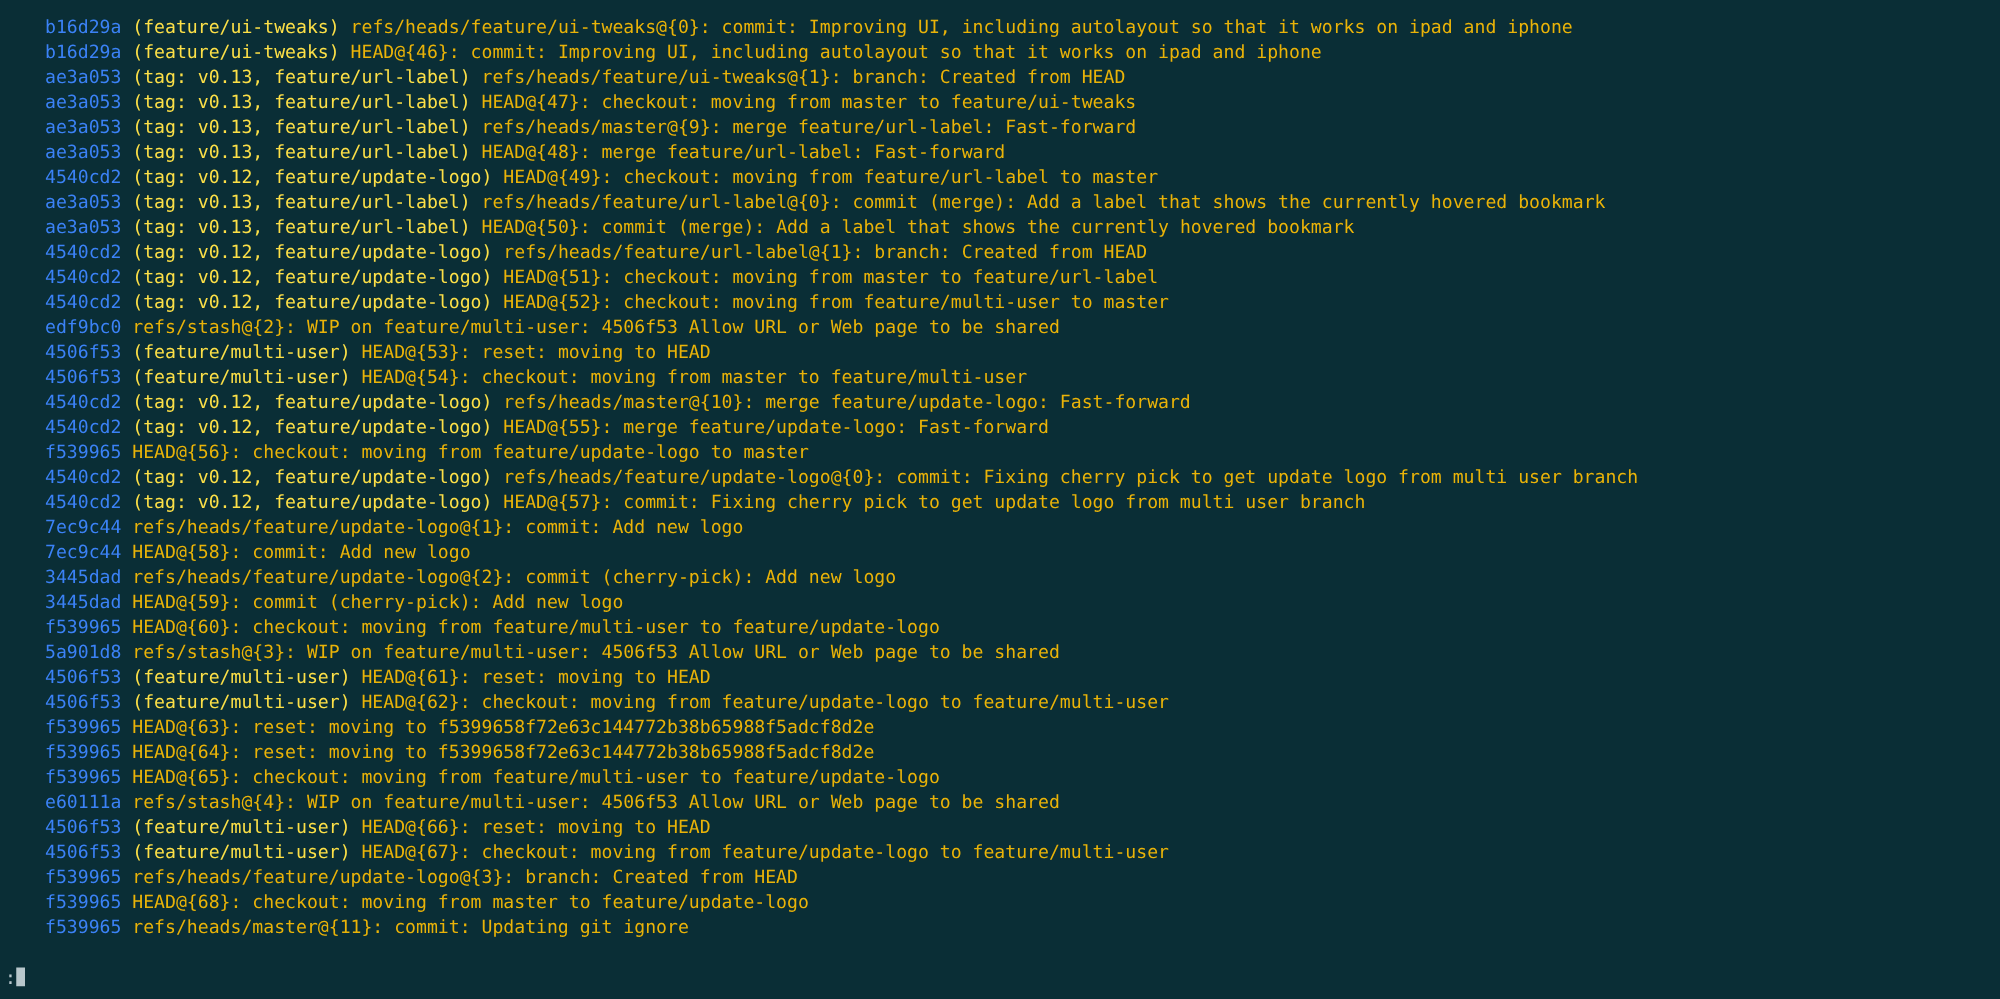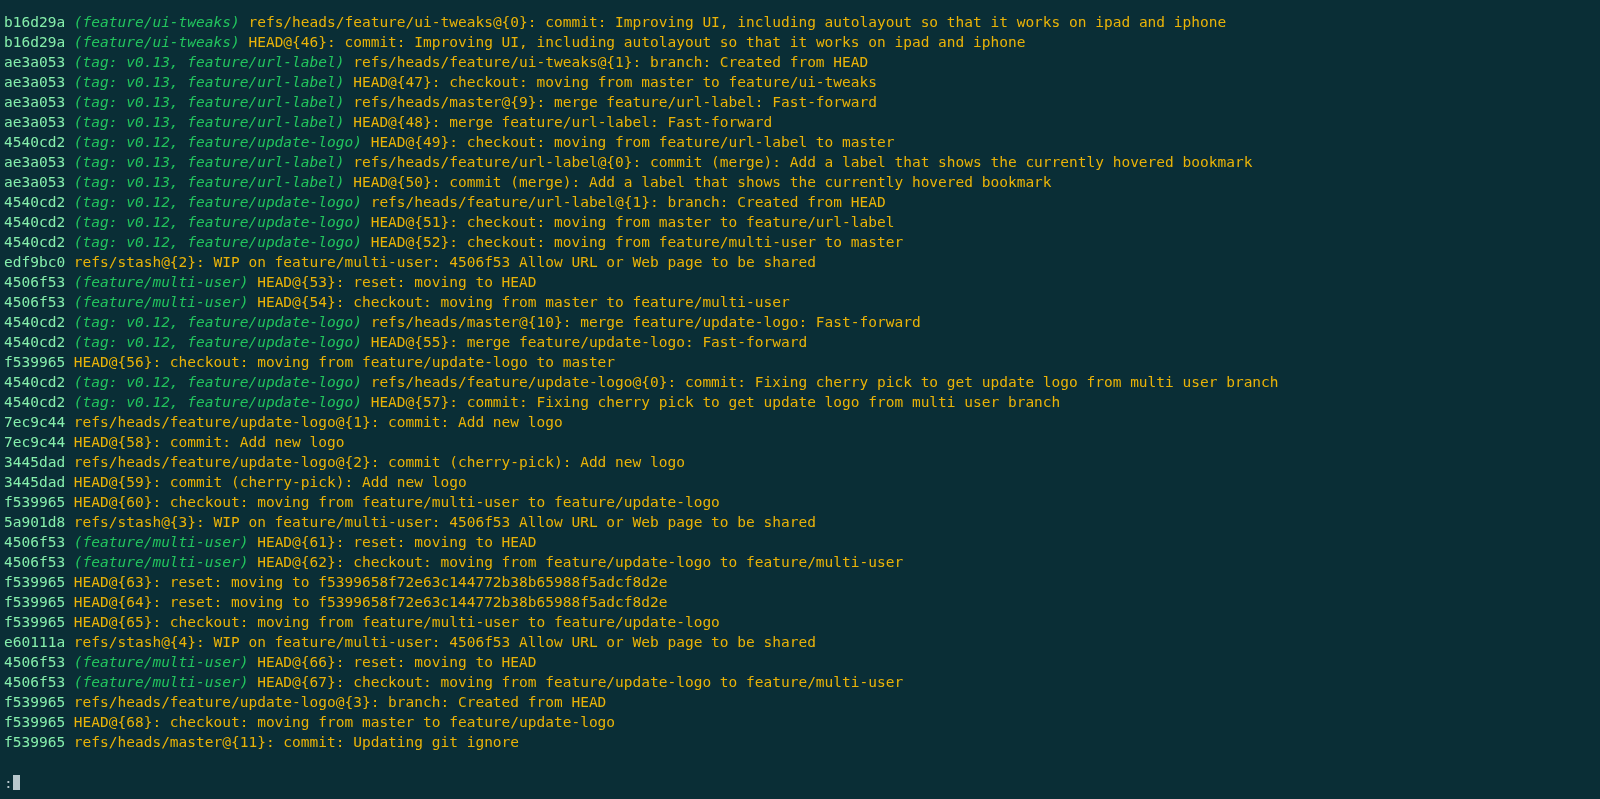--- a/index.html
+++ b/index.html
@@ -12,22 +12,22 @@
     line-height: 20px;
     width: 1600px;
     height: 799px;
     overflow: hidden;
   }
   .term {
     padding: 12px 4px 0 4px;
     white-space: pre;
   }
   .row { display: block; }
-  .hash { color: #86efac; }         
-  .decor { color: #22c55e; font-style: italic; }
+  .hash { color: #3b82f6; margin-left: 32px; }         
+  .decor { color: #fde047; }
   .msg { color: #eab308; }
   .prompt {
     position: absolute;
     bottom: 6px;
     left: 4px;
     color: #b8c7cc;
   }
   .cursor {
     display: inline-block;
     width: 7px;

